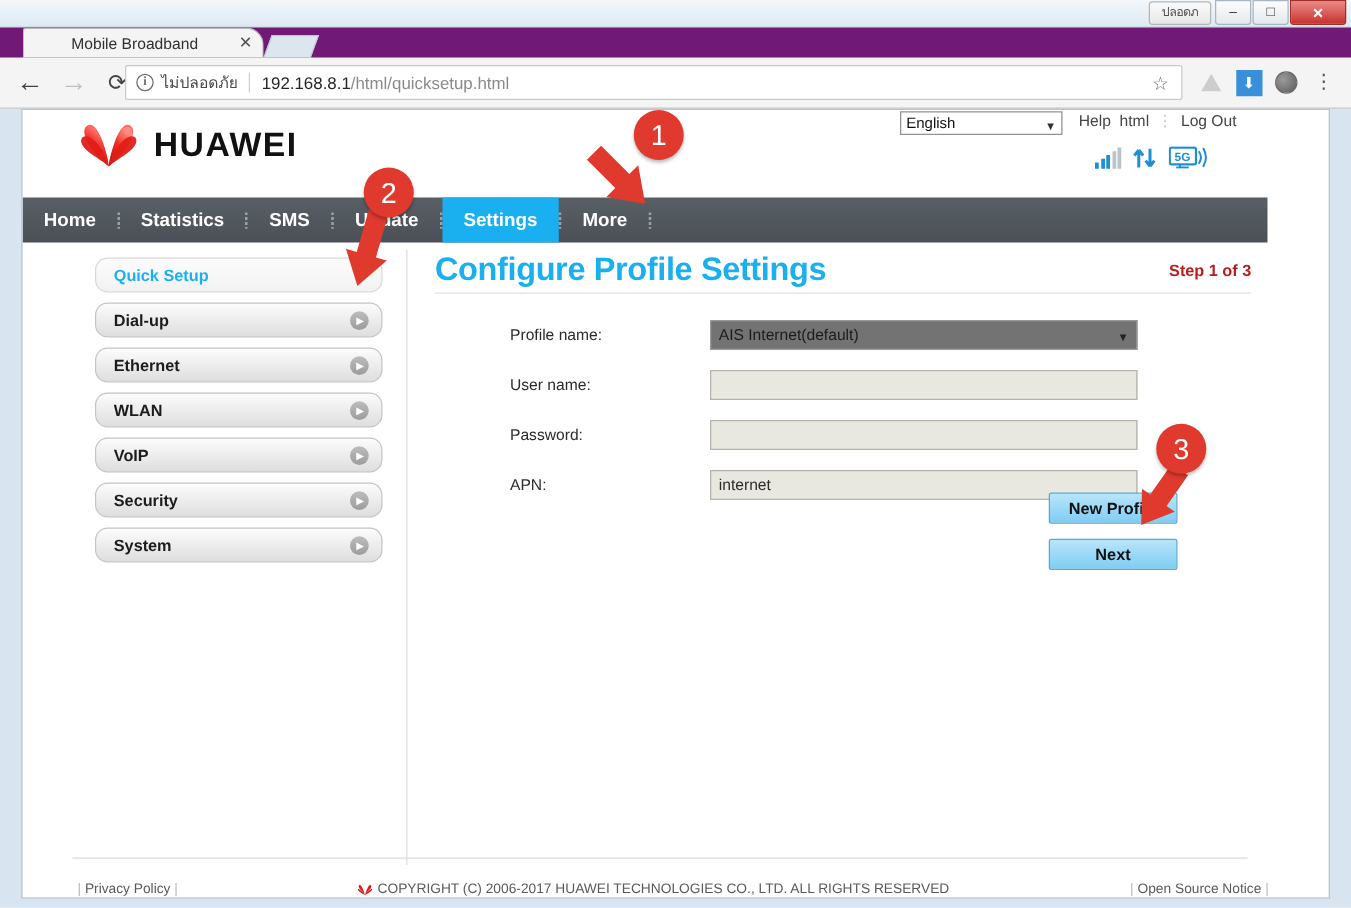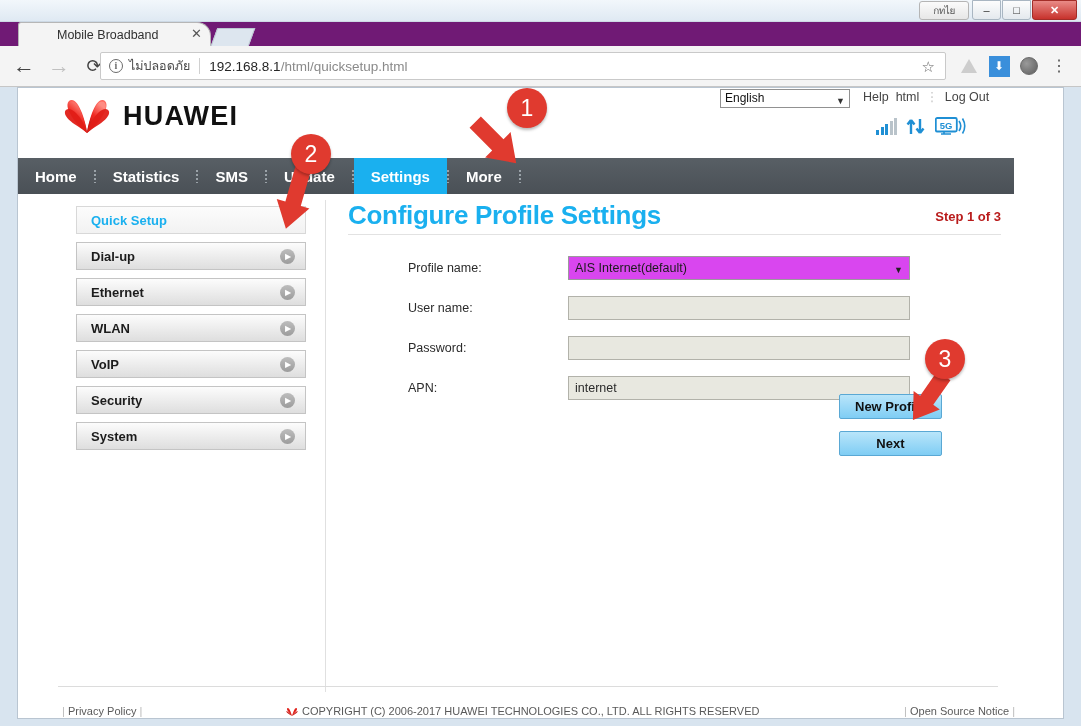--- a/index.html
+++ b/index.html
@@ -188,21 +188,21 @@
   .nav-dot {
     align-self: center; width: 2px; height: 13px;
     background: repeating-linear-gradient(#9aa2a8 0 2px, transparent 2px 4px);
   }
 
   
   .sidebar { position: absolute; left: 58px; top: 118px; width: 230px; }
   .side-item {
     position: relative; height: 28px; margin-bottom: 8px;
     background: linear-gradient(#fcfcfc, #dedede);
-    border: 1px solid #c4c4c4; border-radius: 0;
+    border: 1px solid #c4c4c4; border-radius: 10px;
     display: flex; align-items: center; cursor: pointer;
   }
   .side-item.sel {
     background: linear-gradient(#fcfcfc, #f2f2f2);
     border-color: #d8d8d8;
   }
   .side-label { font-size: 13px; font-weight: bold; color: #1c1c1c; margin-left: 14px; }
   .side-item.sel .side-label { color: #1ab0ef; }
   .side-chev {
     position: absolute; right: 10px; top: 6px; width: 15px; height: 15px;
@@ -230,21 +230,21 @@
   .c-rule {
     position: absolute; left: 0; top: 34px; width: 653px; height: 1px;
     background: #e2e2e2;
   }
 
   .form { position: absolute; left: 60px; top: 56px; }
   .f-row { display: flex; align-items: center; height: 24px; margin-bottom: 16px; }
   .f-label { width: 160px; font-size: 12.5px; color: #2b2b2b; }
   .f-select {
     position: relative; width: 342px; height: 24px;
-    background: #d946ef; border: 1px solid #9b9b9b;
+    background: #737373; border: 1px solid #9b9b9b;
     font-size: 12.5px; color: #1c1c1c; line-height: 22px; padding-left: 6px;
   }
   .f-select .arw { position: absolute; right: 6px; top: 2px; font-size: 9px; color: #222; }
   .f-input {
     width: 342px; height: 24px;
     background: #e8e8e0; border: 1px solid #b2b2aa;
     font-size: 12.5px; color: #2b2b2b; line-height: 22px; padding-left: 6px;
   }
 
   .btn-row {
@@ -299,21 +299,21 @@
     position: absolute; left: 0; bottom: 0; width: 1081px; height: 7px;
     background: #d8e4ef;
   }
 </style>
 </head>
 <body>
 
 <div class="window">
 
   <div class="titlebar">
-    <div class="thai-ime">กทไย</div>
+    <div class="thai-ime">ปลอดภ</div>
     <div class="win-btns">
       <div class="win-btn">–</div>
       <div class="win-btn">□</div>
       <div class="win-btn close">✕</div>
     </div>
   </div>
 
   <div class="tabstrip">
     <div class="browser-tab">
       <span class="tab-title">Mobile Broadband</span>

